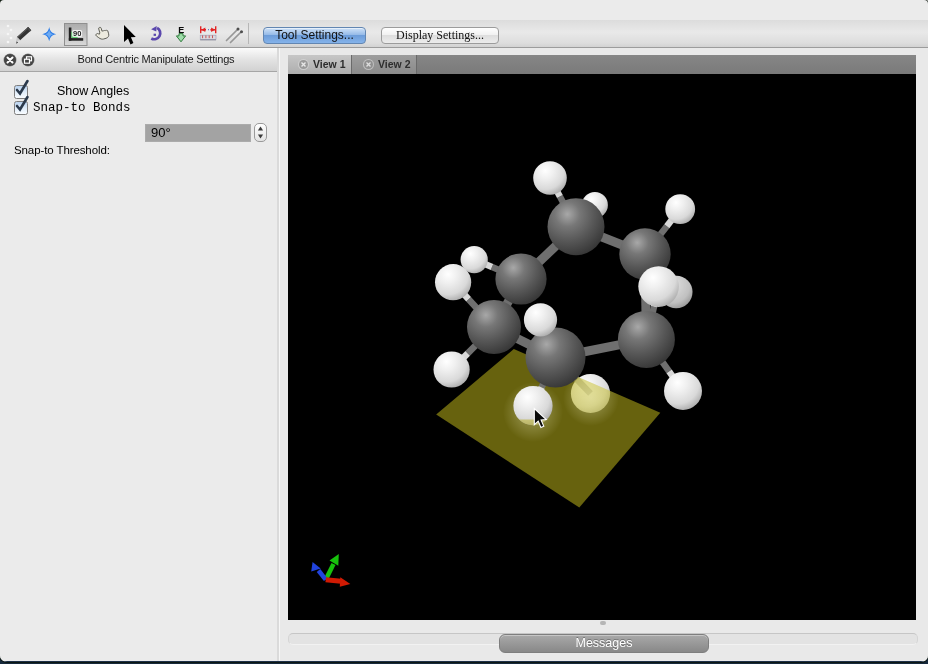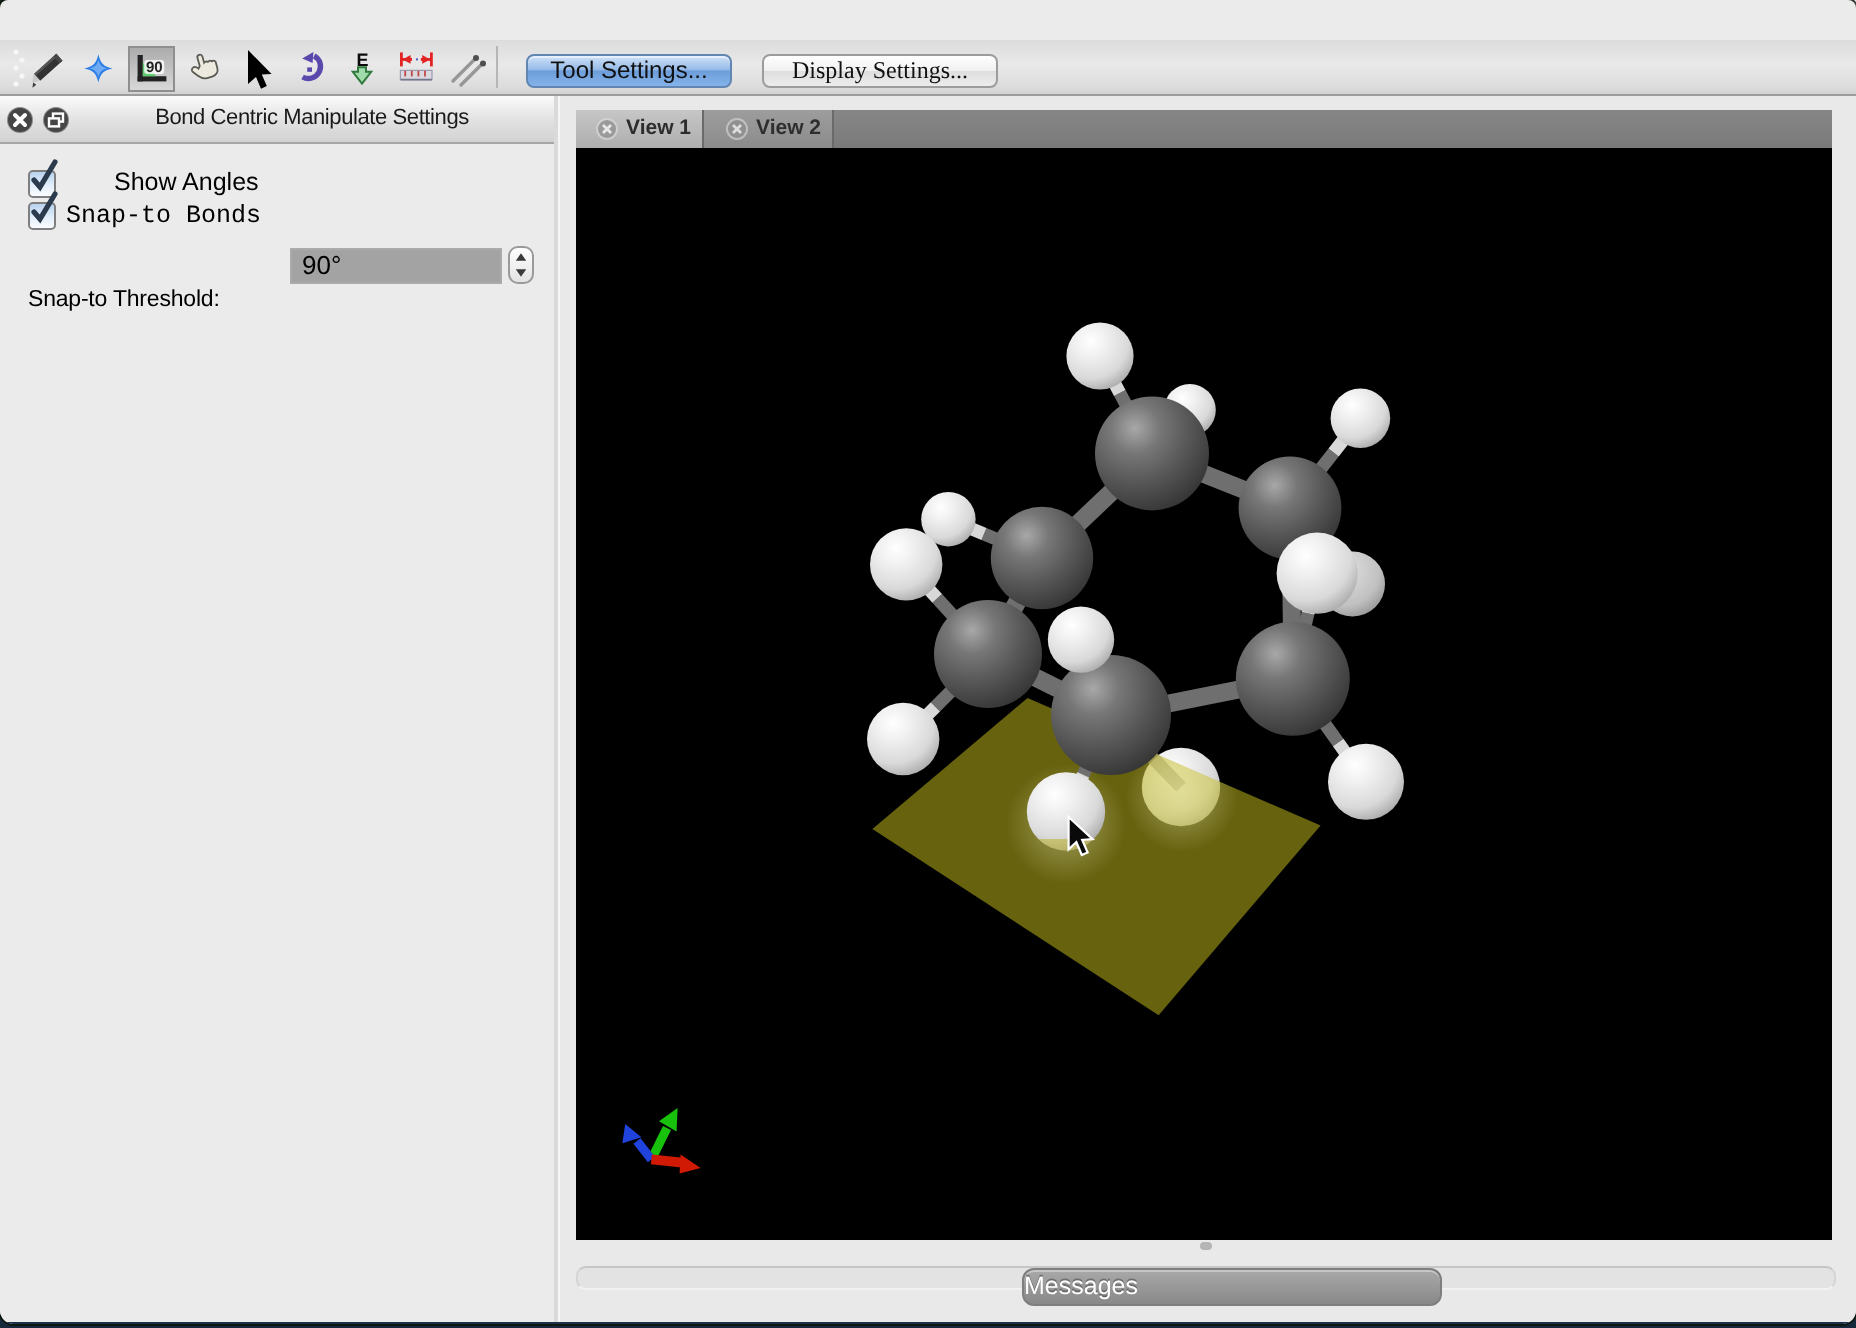--- a/index.html
+++ b/index.html
@@ -41,21 +41,21 @@
   #tabbar{position:absolute;left:8px;top:7px;width:628px;height:19px;background:linear-gradient(#868686,#7a7a7a);}
   .tab{position:absolute;top:0;height:19px;font-size:10.5px;font-weight:bold;color:#2c2c2c;}
   #tab1{left:0;width:63px;background:linear-gradient(#c6c6c6,#aeaeae);border-right:1px solid #6a6a6a;}
   #tab2{left:64px;width:64px;background:linear-gradient(#9d9d9d,#8b8b8b);border-right:1px solid #6a6a6a;color:#2e2e2e;}
   .tabx{position:absolute;top:5px;width:9px;height:9px;border-radius:50%;box-shadow:0 0 0 1px rgba(220,220,220,.6);}
   #view{position:absolute;left:8px;top:26px;width:628px;height:546px;background:#000;}
   
   #track{position:absolute;left:8px;top:585px;width:628px;height:10px;background:#e3e3e3;border:1px solid #d5d5d5;border-top-color:#c6c6c6;border-bottom-color:#f2f2f2;border-radius:5px;}
   #msgbtn{position:absolute;left:219px;top:586px;width:208px;height:17px;border-radius:6px;
      background:linear-gradient(#a9a9a9,#888888);border:1px solid #7e7e7e;box-shadow:inset 0 1px 0 rgba(255,255,255,.35);
-     color:#fff;font-size:12.5px;line-height:17px;text-shadow:0 -1px 0 rgba(0,0,0,.3);margin-left:12px;}
+     color:#fff;font-size:12.5px;text-align:center;line-height:17px;text-shadow:0 -1px 0 rgba(0,0,0,.3);}
   #grip{position:absolute;left:320px;top:573px;width:6px;height:4px;border-radius:2px;background:#b5b5b5;}
   #bottomdark{position:absolute;left:0;top:661px;width:928px;height:3px;background:#1d3048;}
   #hatch{position:absolute;left:225px;top:661.5px;width:690px;height:2.5px;
     background:repeating-linear-gradient(90deg,#2c4158 0 3px,#16293c 3px 5px,#31465c 5px 7px,#16293c 7px 11px);opacity:.65;}
 </style>
 </head>
 <body>
 <div style="position:absolute;left:0;top:0;width:10px;height:12px;background:#18271b;"></div>
 <div style="position:absolute;left:916px;top:0;width:12px;height:14px;background:#f3f3f3;"></div>
 <div id="win">

